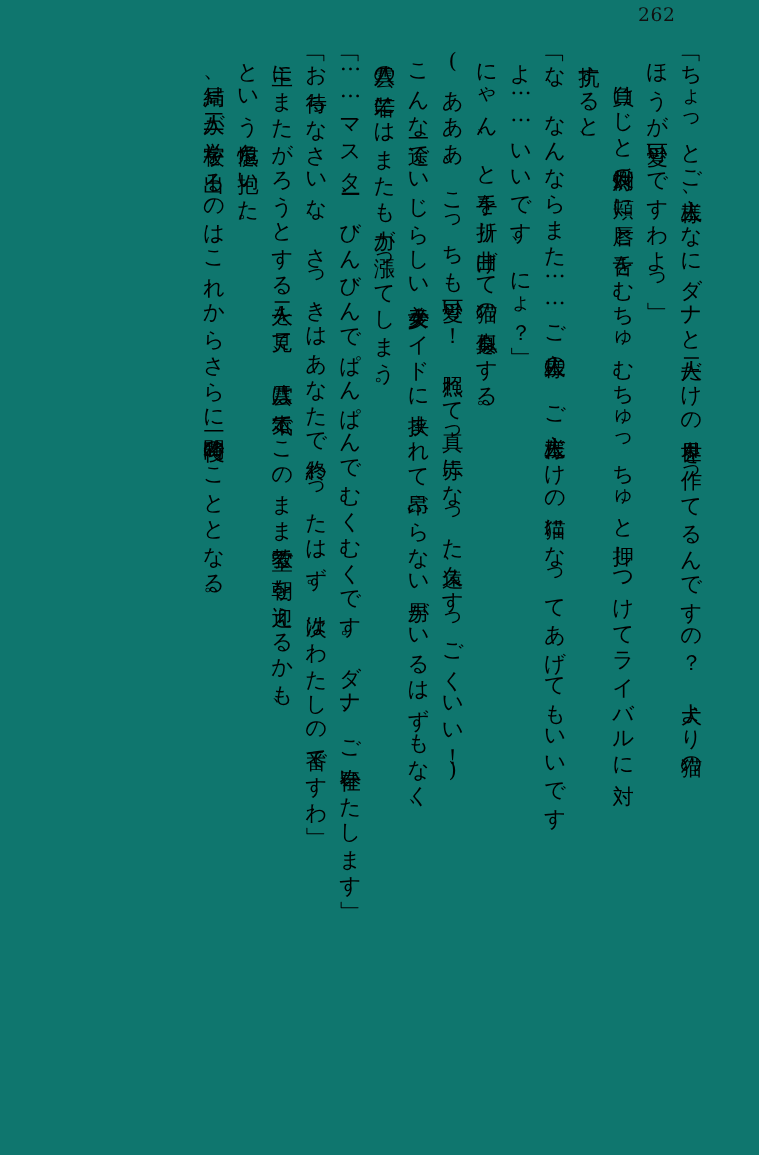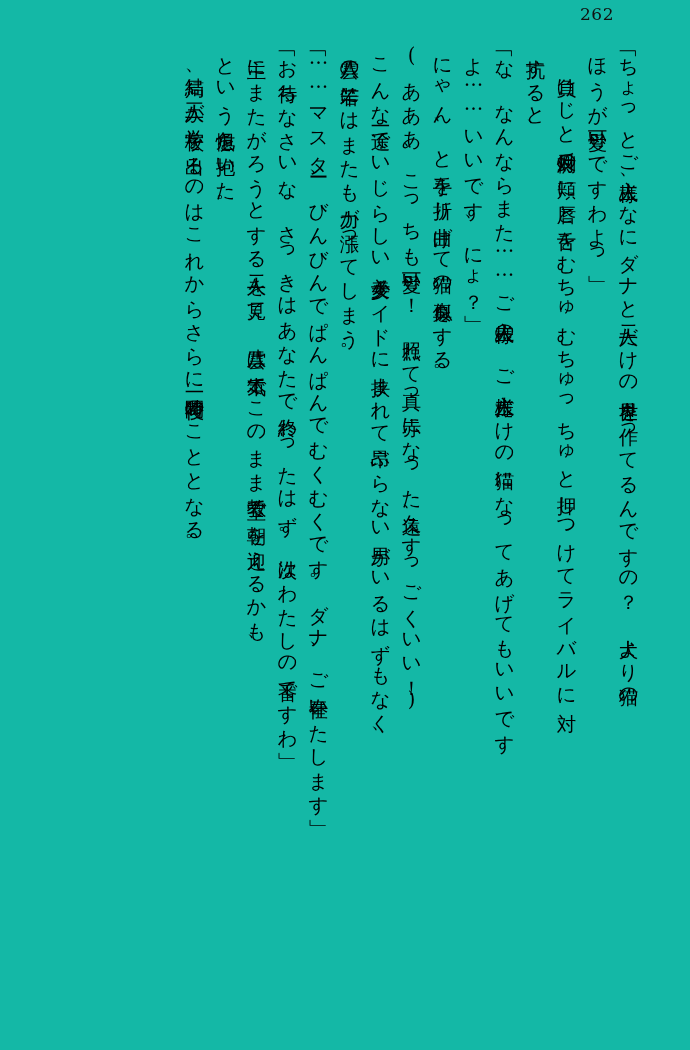--- a/index.html
+++ b/index.html
@@ -11,21 +11,21 @@
     width: 690px;
     height: 1050px;
     overflow: hidden;
     font-family: "DejaVu Serif", "Liberation Serif", serif;
     color: #000000;
   }
   .page {
     position: relative;
     width: 690px;
     height: 1050px;
-    background: #14b8a6;
+    background: #0f766e;
     box-sizing: border-box;
   }
   .page-number {
     position: absolute;
     top: 4px;
     right: 76px;
     font-size: 17px;
     letter-spacing: 0.5px;
     font-family: "DejaVu Serif", "Liberation Serif", serif;
     color: #111;

